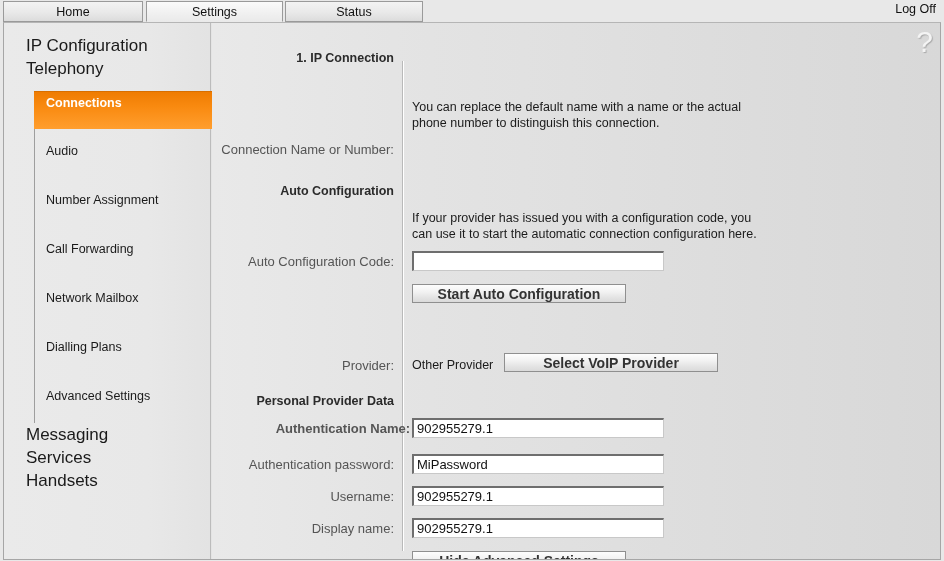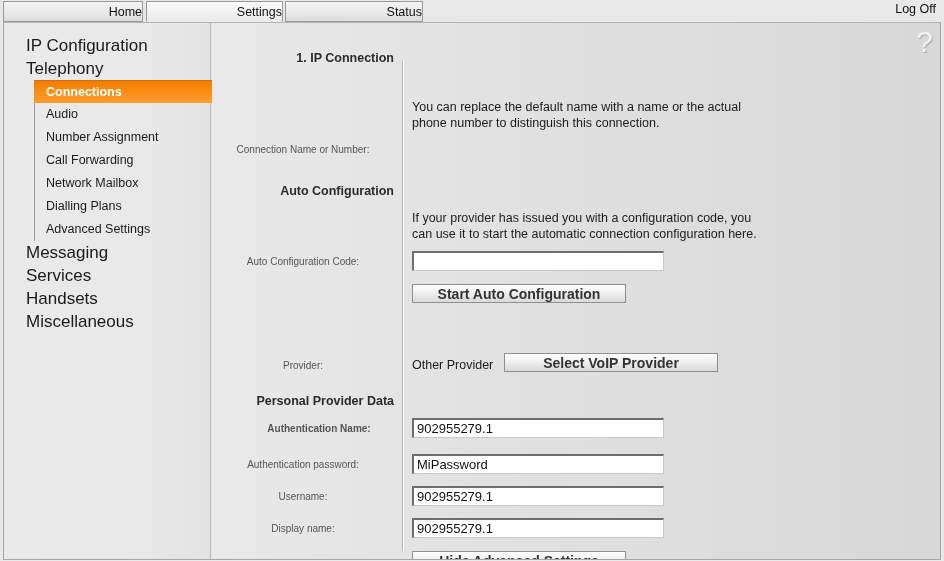--- a/index.html
+++ b/index.html
@@ -24,21 +24,21 @@
     left: 0; top: 0;
     width: 944px;
     height: 23px;
     background: #e8e8e8;
   }
   .tab {
     position: absolute;
     top: 1px;
     height: 21px;
     line-height: 21px;
-    text-align: right;
+    text-align: center;
     font-size: 12.5px;
     color: #111;
     background: linear-gradient(to bottom, #f3f3f3 0%, #e9e9e9 55%, #dcdcdc 100%);
     border: 1px solid #9a9a9a;
     border-bottom: 1px solid #9a9a9a;
     box-sizing: border-box;
     cursor: default;
   }
   .tab.selected {
     background: linear-gradient(to bottom, #fbfbfb 0%, #f0f0f0 60%, #eaeaea 100%);
@@ -90,26 +90,27 @@
     color: #1a1a1a;
     cursor: pointer;
     white-space: nowrap;
   }
   .nav-sub-wrap {
     border-left: 1px solid #9e9e9e;
     margin-left: 30px;
   }
   .nav-sub {
     padding-left: 11px;
-    height: 23px;
+    height: 38px;
     line-height: 23px;
     font-size: 12.5px;
     color: #1a1a1a;
     cursor: pointer;
     white-space: nowrap;
+    margin-top: 11px;
   }
   .nav-sub.active {
     background: linear-gradient(to bottom, #ef7c02 0%, #f98a10 40%, #ff9e2e 100%);
     color: #ffffff;
     font-weight: bold;
     margin-left: -1px;
     padding-left: 12px;
     width: 190px;
     box-sizing: border-box;
     border-top: 1px solid #d86f00;
@@ -153,23 +154,23 @@
   .section-title {
     position: absolute;
     font-weight: bold;
     font-size: 12.5px;
     color: #2b2b2b;
     text-align: right;
     white-space: nowrap;
   }
   .field-label {
     position: absolute;
-    font-size: 10px;
+    font-size: 13px;
     color: #555555;
-    text-align: center;
+    text-align: right;
     white-space: nowrap;
     line-height: 15px;
   }
   .helptext {
     position: absolute;
     font-size: 12.5px;
     color: #1b1b1b;
     line-height: 16px;
   }
   .statictext {
@@ -261,23 +262,20 @@
 
     <div class="nav-top">
       <span>Messaging</span>
     </div>
     <div class="nav-top">
       <span>Services</span>
     </div>
     <div class="nav-top">
       <span>Handsets</span>
     </div>
-    <div class="nav-top">
-      <span>Miscellaneous</span>
-    </div>
   </div>
 
   <div id="content">
 
     <div id="helpicon">?</div>
 
     <div id="vsep"></div>
 
     <div class="section-title" style="left:0; top:28px; width:182px;">1. IP Connection</div>
 

